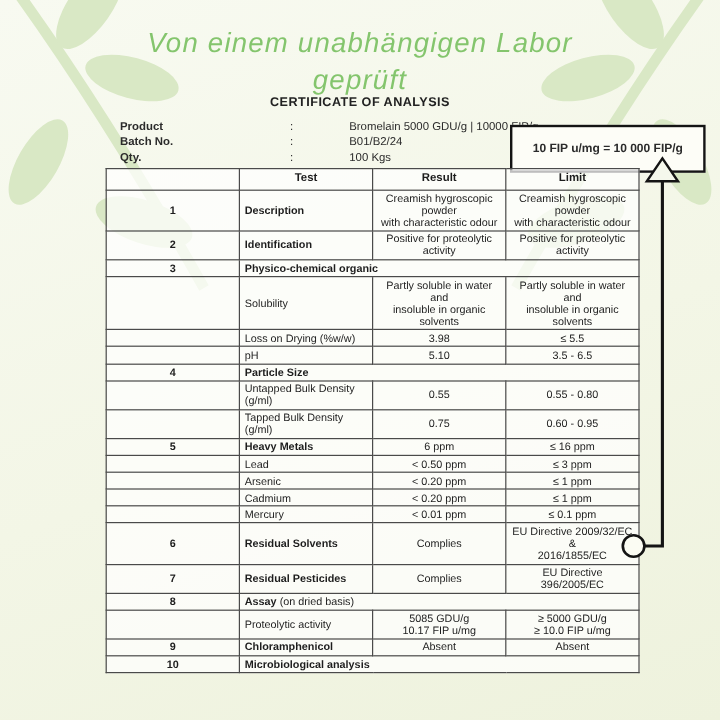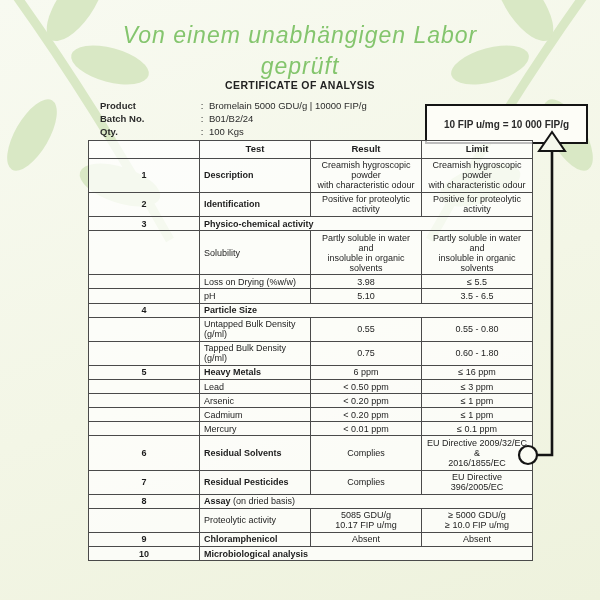--- a/index.html
+++ b/index.html
@@ -23,21 +23,21 @@
     font-size:23px; line-height:31px; letter-spacing:1px;
     color:#84c56d; font-weight:500;
   }
   .subtitle {
     position:absolute; top:79px; left:0; width:600px;
     text-align:center; font-weight:bold; font-size:10.5px;
     letter-spacing:.4px; color:#222;
   }
 
   .product-info { position:absolute; top:99px; left:100px; font-size:9.5px; }
-  .prow { display:flex; line-height:13px; }
+  .prow { display:flex; line-height:13px;gap:41px; }
   .plabel { width:95px; font-weight:bold; }
   .pcolon { width:14px; text-align:center; }
   .pvalue {}
   .pvalue.bold { font-weight:normal; }
 
   .callout-box {
     position:absolute; left:425px; top:104px; width:163px; height:40px;
     background:#fdfdf7; border:2px solid #141414;
     display:flex; align-items:center; justify-content:center;
     font-weight:bold; font-size:10px; white-space:nowrap;
@@ -134,21 +134,21 @@
           <td class="limit">Creamish hygroscopic powder<br>with characteristic odour</td>
         </tr>
         <tr>
           <td class="num">2</td>
           <td class="test"><b>Identification</b></td>
           <td class="result">Positive for proteolytic activity</td>
           <td class="limit">Positive for proteolytic activity</td>
         </tr>
         <tr>
           <td class="num">3</td>
-          <td class="test" colspan="3"><b>Physico-chemical activity</b></td>
+          <td class="test" colspan="3"><b>Physico-chemical organic</b></td>
         </tr>
         <tr>
           <td class="num"></td>
           <td class="test">Solubility</td>
           <td class="result">Partly soluble in water and<br>insoluble in organic solvents</td>
           <td class="limit">Partly soluble in water and<br>insoluble in organic solvents</td>
         </tr>
         <tr>
           <td class="num"></td>
           <td class="test">Loss on Drying (%w/w)</td>
@@ -168,21 +168,21 @@
         <tr>
           <td class="num"></td>
           <td class="test">Untapped Bulk Density (g/ml)</td>
           <td class="result">0.55</td>
           <td class="limit">0.55 - 0.80</td>
         </tr>
         <tr>
           <td class="num"></td>
           <td class="test">Tapped Bulk Density (g/ml)</td>
           <td class="result">0.75</td>
-          <td class="limit">0.60 - 1.80</td>
+          <td class="limit">0.60 - 0.95</td>
         </tr>
         <tr>
           <td class="num">5</td>
           <td class="test"><b>Heavy Metals</b></td>
           <td class="result">6 ppm</td>
           <td class="limit">≤ 16 ppm</td>
         </tr>
         <tr>
           <td class="num"></td>
           <td class="test">Lead</td>

